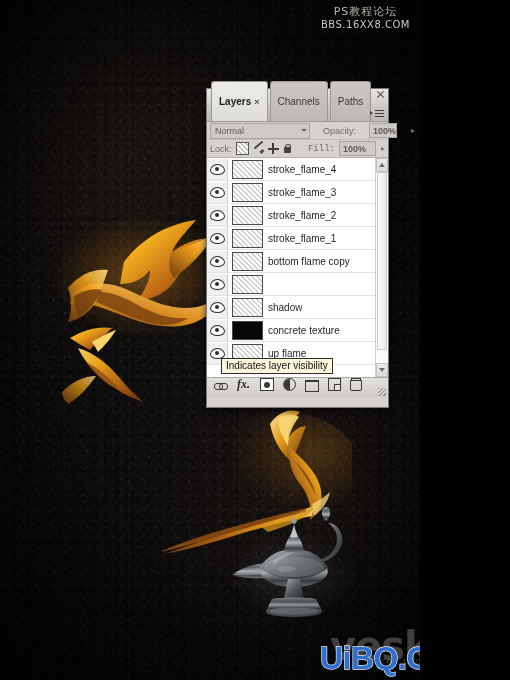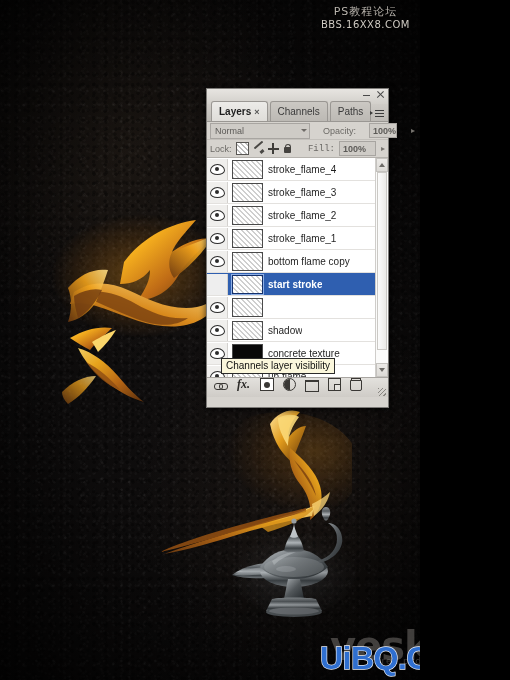--- a/index.html
+++ b/index.html
@@ -71,21 +71,21 @@
   .panel-topbar{position:relative;height:15px;background:linear-gradient(#e7e5e1,#d2cfca);}
   .win-btns{position:absolute;right:3px;top:1px;display:flex;gap:5px;align-items:center;}
   .wb{width:9px;height:9px;position:relative;cursor:pointer;}
   .wb.min::after{content:"";position:absolute;left:1px;top:5px;width:7px;height:1px;background:#4a4a4a;}
   .wb.close::before,.wb.close::after{content:"";position:absolute;left:0;top:4px;width:9px;height:1.3px;background:#4a4a4a;}
   .wb.close::before{transform:rotate(45deg);}
   .wb.close::after{transform:rotate(-45deg);}
 
   .tabstrip{position:relative;height:17px;background:linear-gradient(#cfccc7,#bdbab5);
     border-bottom:1px solid #9a9793;display:flex;align-items:flex-end;padding-left:4px;}
-  .tab{height:15px;line-height:15px;padding:2px 7px;margin-right:2px;font-size:10px;
+  .tab{height:15px;line-height:15px;padding:12px 7px;margin-right:2px;font-size:10px;
     background:linear-gradient(#cbc8c3,#bcb9b4);border:1px solid #9a9793;border-bottom:none;
     border-radius:3px 3px 0 0;color:#3a3a3a;cursor:pointer;white-space:nowrap;}
   .tab.active{background:linear-gradient(#ecebe8,#dfddd9);color:#1d1d1d;font-weight:600;}
   .tab .x{font-size:9px;margin-left:3px;color:#555;}
   .panel-menu{position:absolute;right:4px;bottom:1px;width:14px;height:12px;cursor:pointer;}
   .panel-menu .tri{position:absolute;left:0;top:3px;width:0;height:0;
     border-left:3.5px solid #3b3b3b;border-top:2.5px solid transparent;border-bottom:2.5px solid transparent;}
   .panel-menu .ln{position:absolute;right:0;width:9px;height:1px;background:#3b3b3b;}
   .panel-menu .ln:nth-child(2){top:2px;}
   .panel-menu .ln:nth-child(3){top:5px;}
@@ -418,25 +418,20 @@
         </div>
 
         <div class="layer-row">
           <div class="eyecell">
               <div class="eye"></div>
             </div>
           <div class="thumb"></div>
           <div class="lname">bottom flame copy</div>
         </div>
 
-        <div class="layer-row sel">
-          <div class="eyecell"></div>
-          <div class="thumb"></div>
-          <div class="lname">start stroke</div>
-        </div>
 
         <div class="layer-row">
           <div class="eyecell">
               <div class="eye"></div>
             </div>
           <div class="thumb"></div>
           <div class="lname"></div>
         </div>
 
         <div class="layer-row">
@@ -470,21 +465,21 @@
             <i></i>
           </div>
         <div class="sb-track">
           <div class="sb-thumb"></div>
         </div>
         <div class="sb-arrow dn">
             <i></i>
           </div>
       </div>
 
-      <div class="tooltip">Channels layer visibility</div>
+      <div class="tooltip">Indicates layer visibility</div>
     </div>
 
     <div class="panel-footer">
       <span class="ft ft-link"></span>
       <span class="ft ft-fx">fx.</span>
       <span class="ft ft-mask"></span>
       <span class="ft ft-adj"></span>
       <span class="ft ft-folder"></span>
       <span class="ft ft-new"></span>
       <span class="ft ft-trash"></span>

